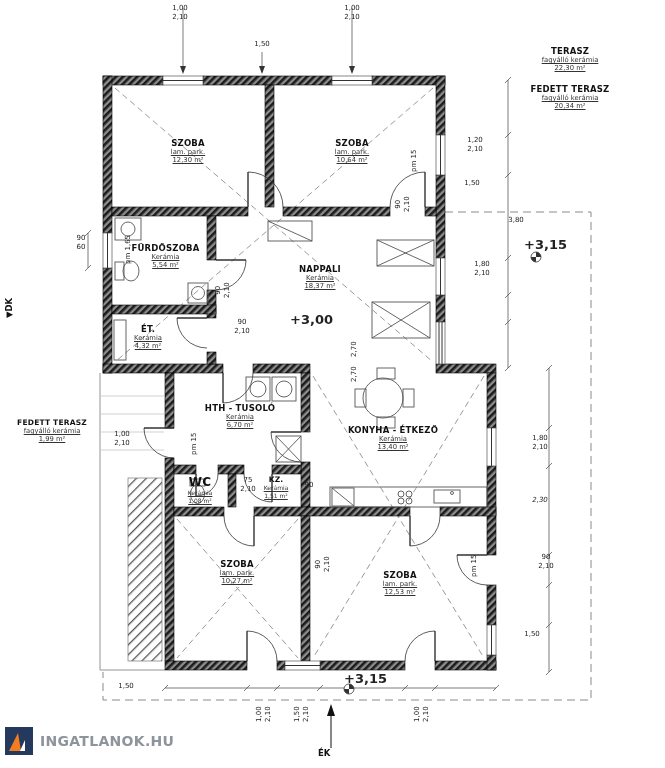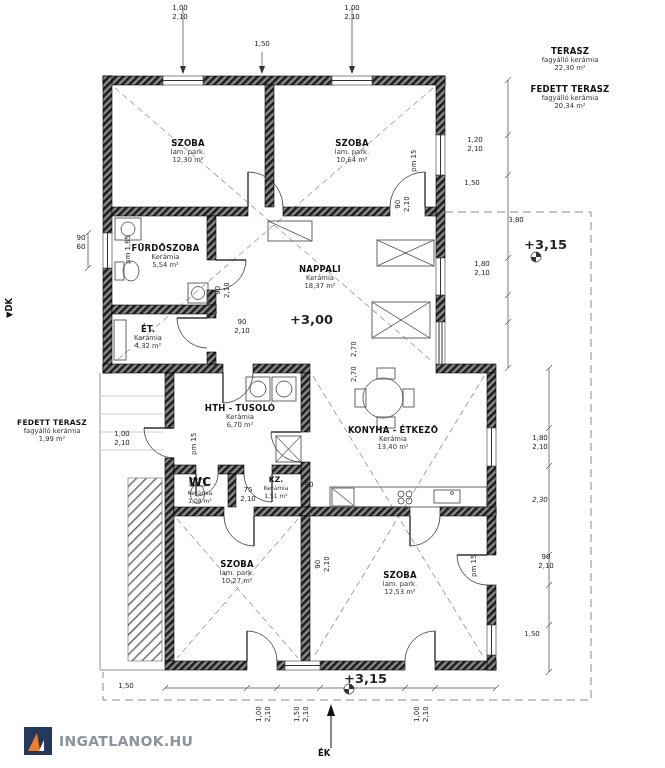--- a/index.html
+++ b/index.html
@@ -1,29 +1,29 @@
 <!DOCTYPE html>
 <html><head>
 <meta charset="utf-8">
 <style>
   html,body{margin:0;padding:0;background:#fff;}
   .page{position:relative;width:665px;height:768px;background:#ffffff;
         font-family:"DejaVu Sans",sans-serif;overflow:hidden;}
   svg{position:absolute;left:0;top:0;}
   .lbl{position:absolute;text-align:center;color:#111;z-index:5;}
   .lbl .name{display:block;font-size:8.5px;font-weight:700;white-space:nowrap;letter-spacing:.2px;}
-  .lbl .sub{display:block;font-size:6.8px;color:#333;white-space:nowrap;line-height:1.25;}
+  .lbl .sub{display:block;font-size:6.8px;color:#333;white-space:nowrap;line-height:1.25;text-decoration:underline;}
   .dim{position:absolute;font-size:7px;color:#222;text-align:center;line-height:1.35;z-index:5;}
   .dim span{display:block;}
   .rot{position:absolute;transform-origin:0 0;transform:rotate(-90deg);font-size:7px;
        color:#222;line-height:1.35;white-space:nowrap;text-align:center;z-index:5;}
   .rot span{display:block;}
   .level{position:absolute;font-size:13px;font-weight:700;color:#222;z-index:5;}
   .compass{position:absolute;font-size:8.5px;font-weight:700;color:#111;z-index:5;}
-  .watermark{position:absolute;left:5px;top:727px;display:flex;align-items:center;gap:7px;z-index:8;margin-left:19px;}
+  .watermark{position:absolute;left:5px;top:727px;display:flex;align-items:center;gap:7px;z-index:8;}
   .wm-logo{width:28px;height:28px;background:#24395d;position:relative;overflow:hidden;flex:none;}
   .wm-tri1{position:absolute;left:4px;bottom:4px;width:0;height:0;
            border-left:9px solid transparent;border-right:3px solid transparent;
            border-bottom:18px solid #f07d22;}
   .wm-tri2{position:absolute;left:15px;bottom:4px;width:0;height:0;
            border-left:5px solid transparent;border-bottom:11px solid #ffffff;}
   .wm-text{font-size:14px;font-weight:700;color:#8e949b;letter-spacing:.3px;}
 </style>
 </head>
 <body>
@@ -347,21 +347,21 @@
   <div class="rot" style="left:394px;top:212px;">
     <span>90</span>
       <span>2,10</span>
   </div>
   <div class="rot" style="left:410px;top:172px;">pm 15</div>
   <div class="rot" style="left:214px;top:298px;">
     <span>90</span>
       <span>2,10</span>
   </div>
   <div class="rot" style="left:190px;top:455px;">pm 15</div>
-  <div class="dim" style="left:234px;top:476px;width:28px;margin-top:10px;">
+  <div class="dim" style="left:234px;top:476px;width:28px;">
     <span>75</span>
       <span>2,10</span>
   </div>
   <div class="dim" style="left:298px;top:481px;width:22px;">90</div>
   <div class="rot" style="left:314px;top:572px;">
     <span>90</span>
       <span>2,10</span>
   </div>
 
   <div class="compass" style="left:318px;top:748px;">ÉK</div>

